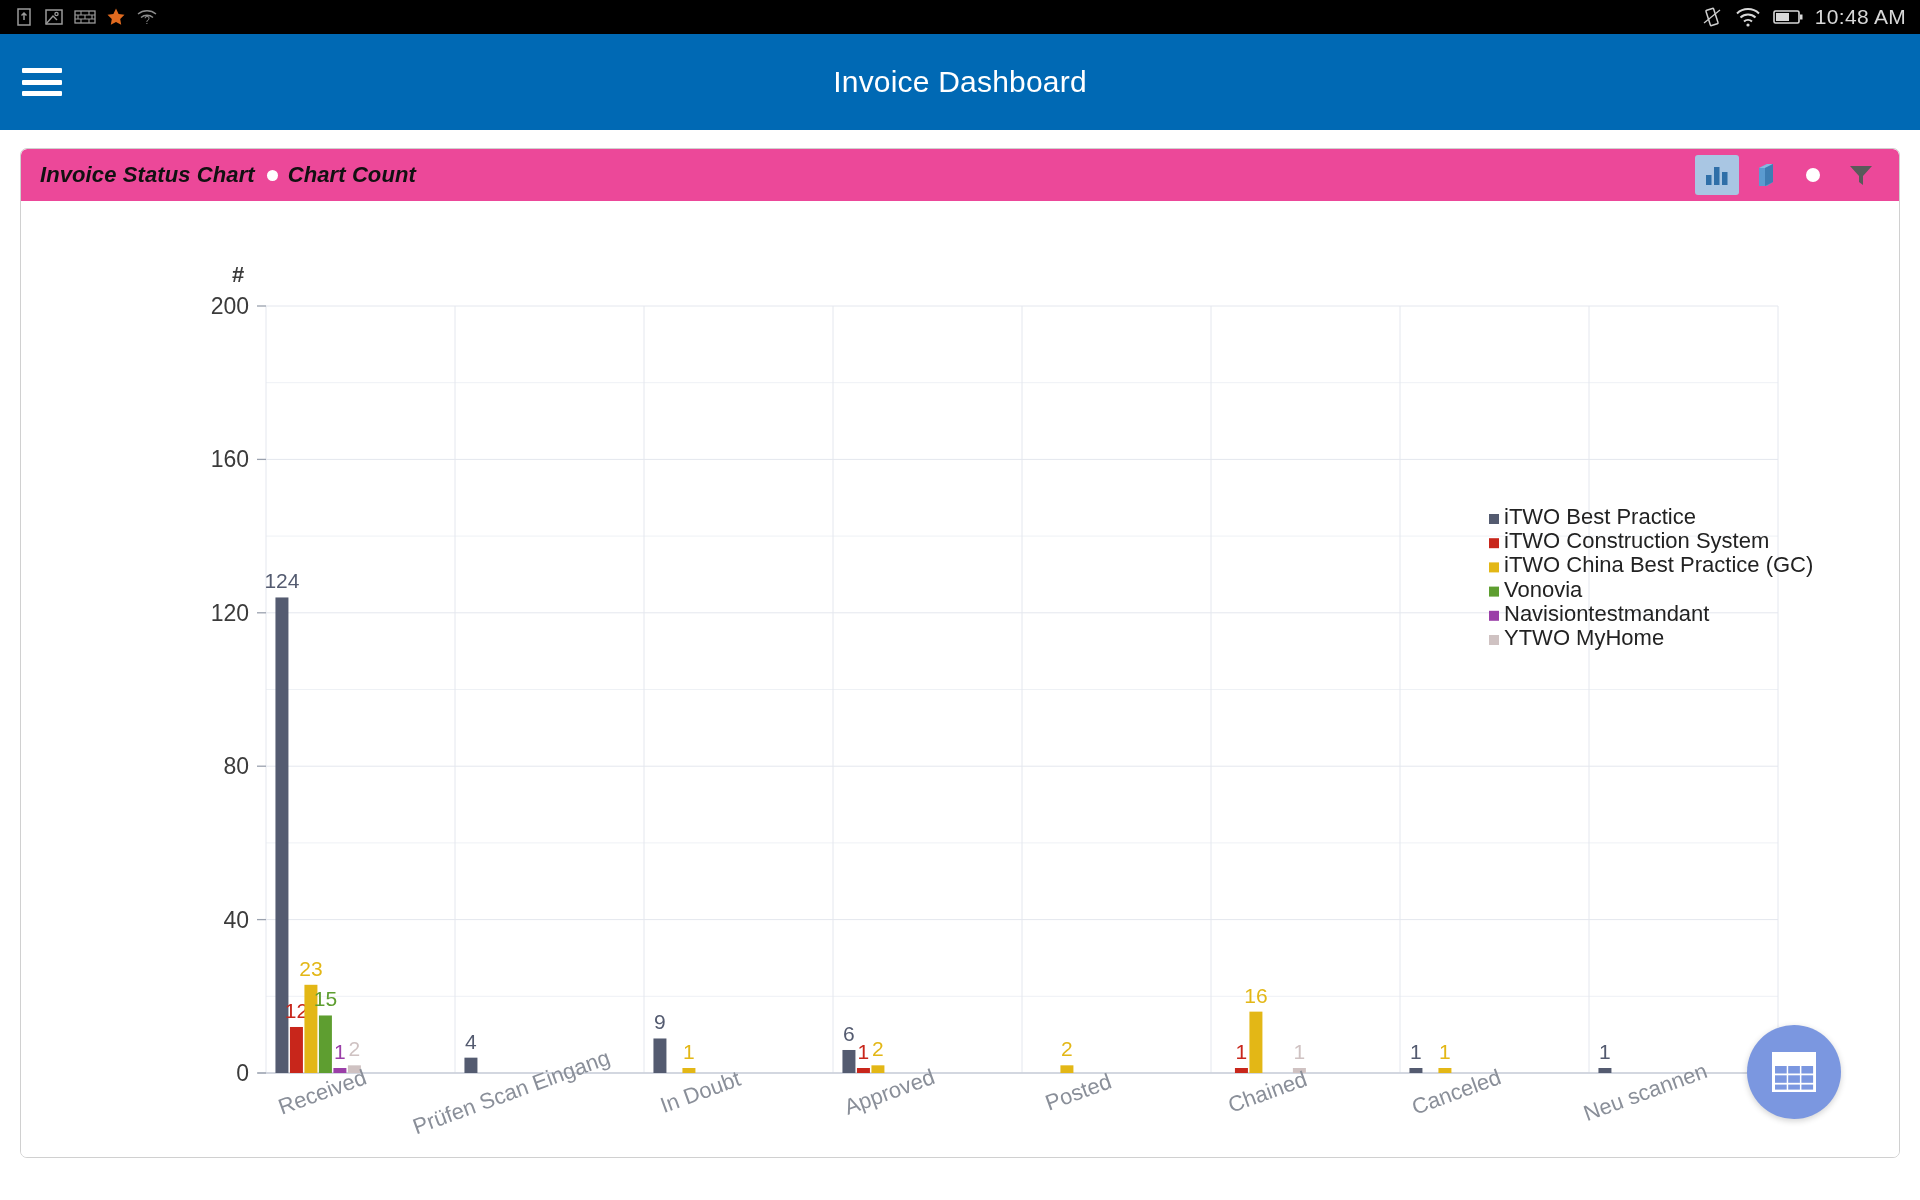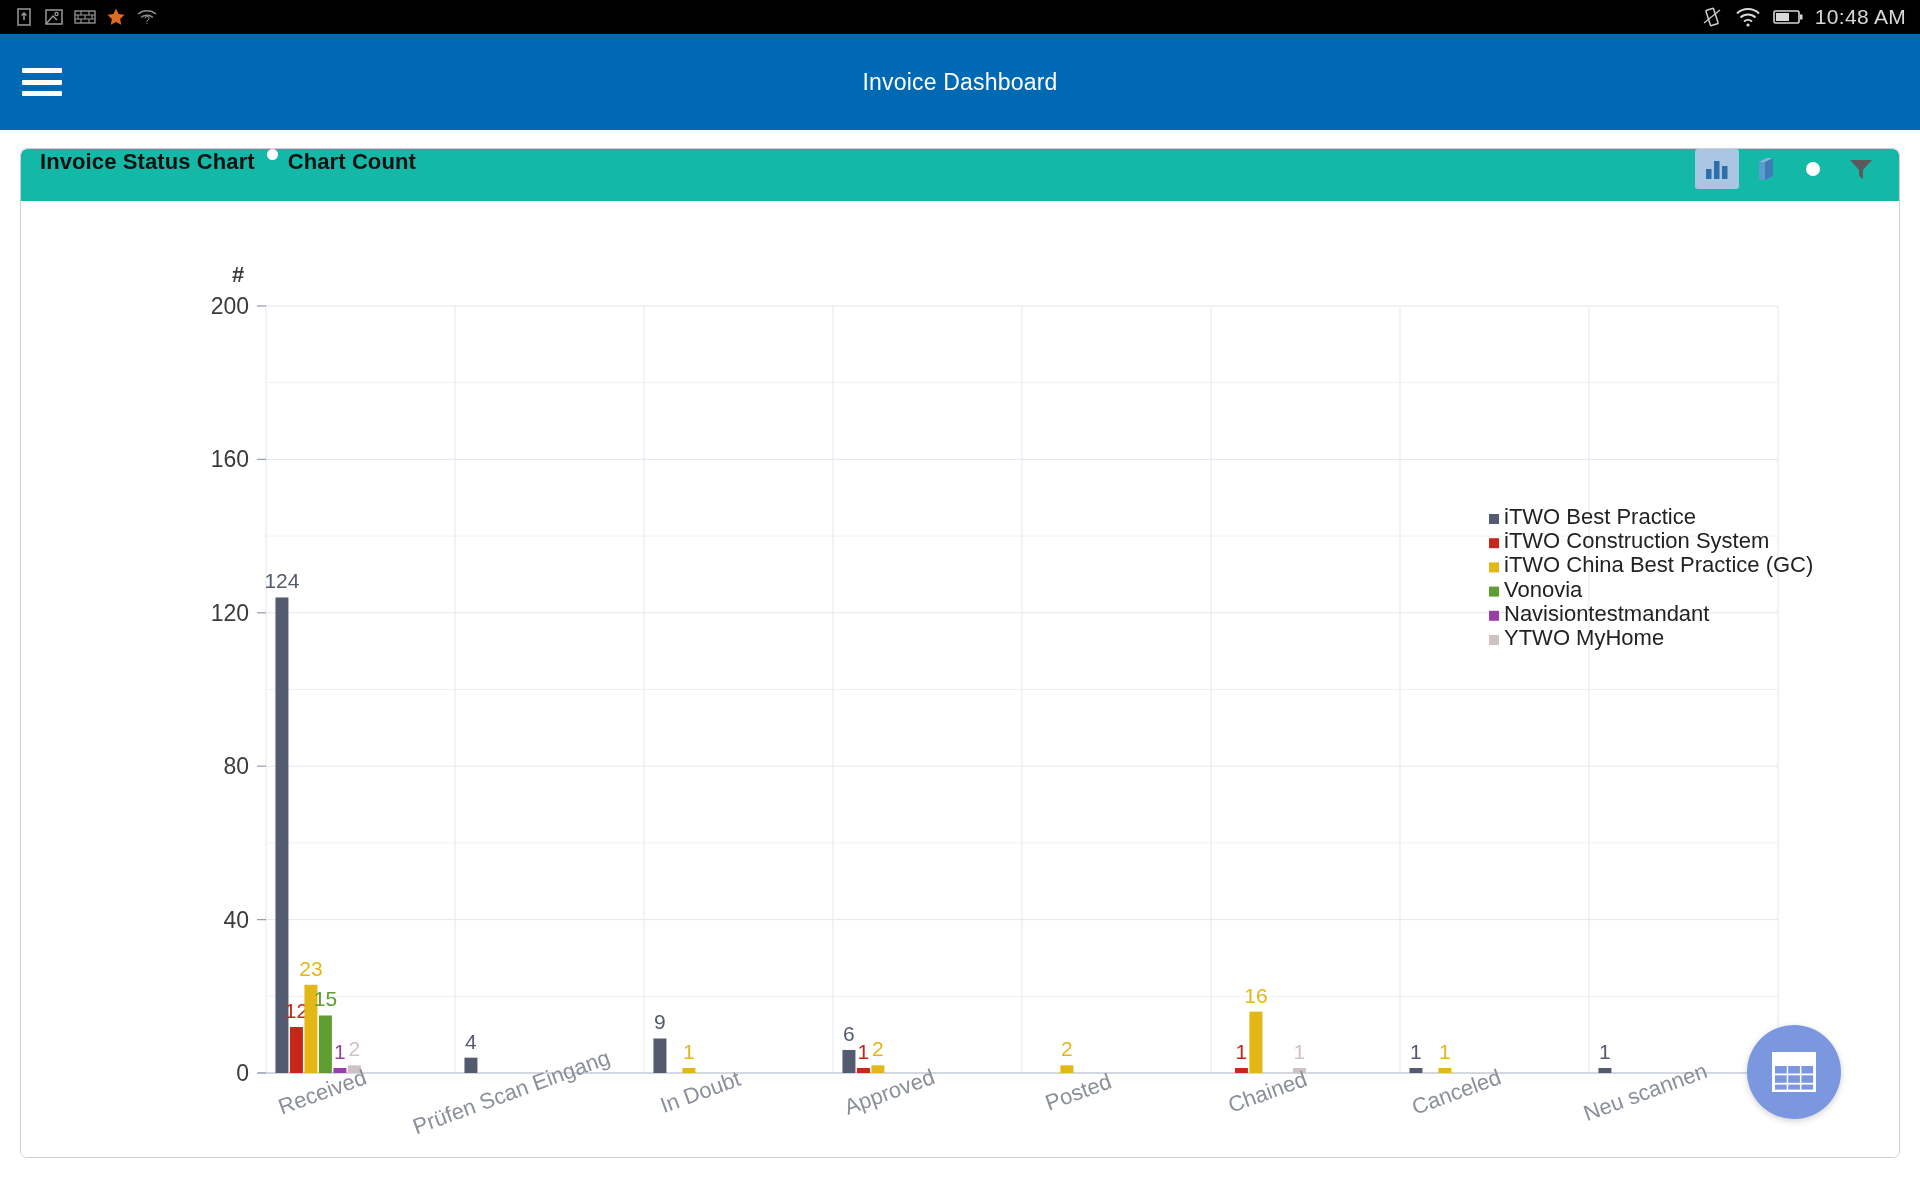--- a/index.html
+++ b/index.html
@@ -32,39 +32,40 @@
   }
   .hamburger {
     position: absolute; left: 22px; top: 50%; transform: translateY(-50%);
     width: 40px; height: 28px;
     display: flex; flex-direction: column; justify-content: space-between;
     cursor: pointer;
   }
   .hamburger span { display: block; height: 5px; background: #fff; border-radius: 1px; }
   .appbar-title {
     width: 100%; text-align: center;
-    color: #ffffff; font-size: 23px; font-weight: 400; letter-spacing: .2px;
+    color: #ffffff; font-size: 30px; font-weight: 400; letter-spacing: .2px;
   }
 
   
   .card {
     position: absolute;
     left: 20px; top: 148px;
     width: 1880px; height: 1010px;
     border: 1px solid #d0d0d0;
     border-radius: 7px;
     background: #ffffff;
     overflow: hidden;
   }
   .card-header {
     height: 52px;
-    background: #14b8a6;
-    display: flex; align-items: flex-start;
+    background: #ec4899;
+    display: flex; align-items: center;
     padding: 0 16px 0 19px;
     border-radius: 6px 6px 0 0;
+    font-style: italic;
   }
   .card-title {
     font-size: 22px; font-weight: bold; color: #111;
     letter-spacing: .1px;
   }
   .dot-sep {
     width: 11px; height: 11px; border-radius: 50%;
     background: #ffffff; margin: 0 10px 0 12px; flex: none;
   }
   .card-tools { margin-left: auto; display: flex; align-items: center; gap: 4px; }

